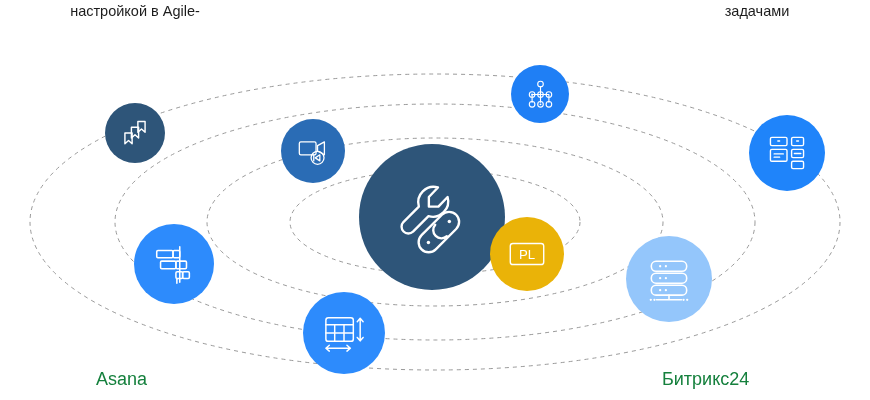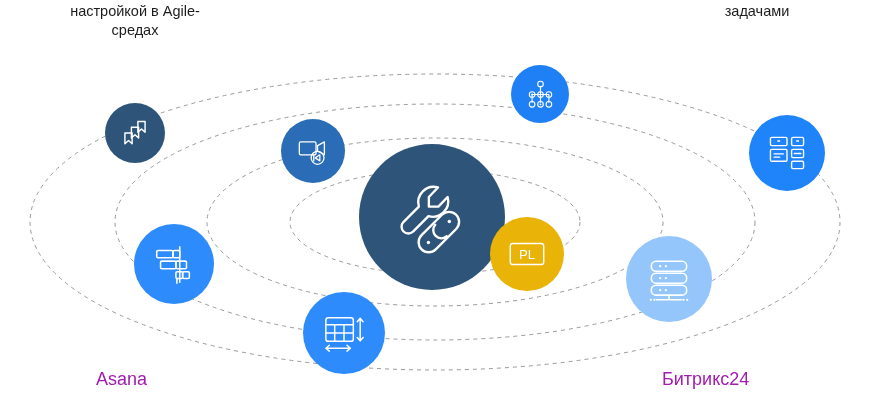--- a/index.html
+++ b/index.html
@@ -62,35 +62,34 @@
     align-items: center;
     justify-content: center;
     box-sizing: border-box;
   }
   .node svg { display: block; }
 
   
   .foot-label {
     position: absolute;
     font-size: 18px;
-    color: #a21caf;
+    color: #15803d;
     font-family: "Liberation Sans", sans-serif;
     white-space: nowrap;
   }
   .foot-left  { left: 96px;  top: 369px; }
   .foot-right { left: 662px; top: 369px; }
 </style>
 </head>
 <body>
 
 <div class="captions">
   <div class="caption cap-1">
     <span class="clipped-line">Известна своей</span>
     <span class="clipped-line">настройкой в Agile-</span>
-    <span class="clipped-line">средах</span>
   </div>
   <div class="caption cap-2">
     <span class="clipped-line">локальной установкой</span>
   </div>
   <div class="caption cap-3">
     <span class="clipped-line">с CI/CD</span>
   </div>
   <div class="caption cap-4">
     <span class="clipped-line">Подходит для</span>
     <span class="clipped-line">задачами</span>

